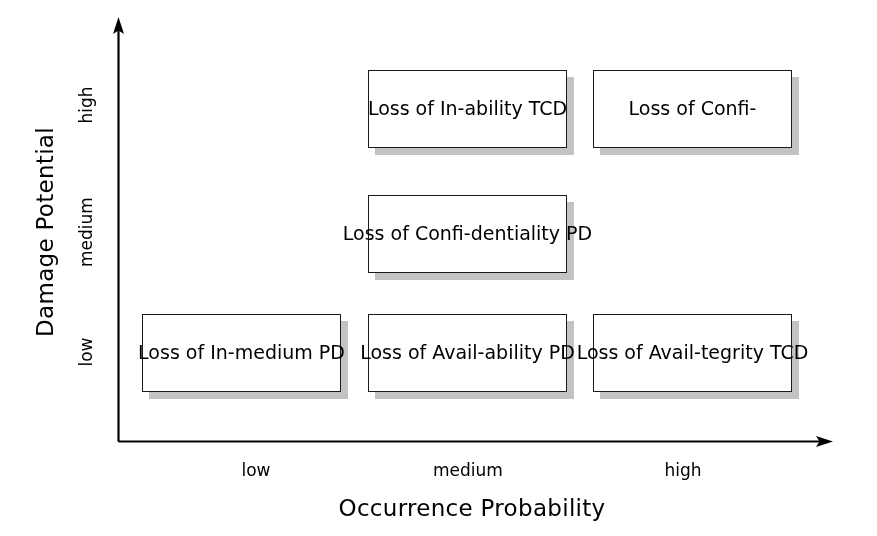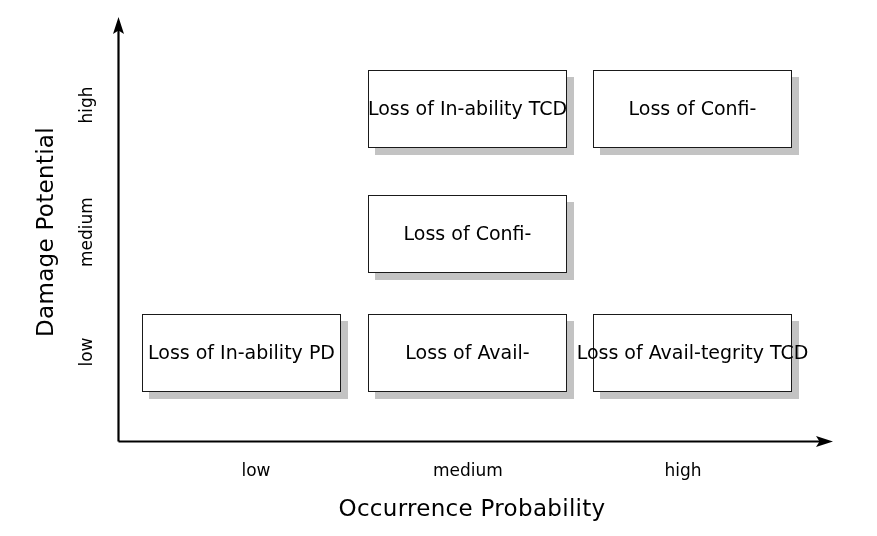--- a/index.html
+++ b/index.html
@@ -131,29 +131,31 @@
     <span class="line">Loss of In-</span>
     <span class="line">ability TCD</span>
   </div>
 
   <div class="risk-box" style="left:593px; top:70px; width:199px; height:78px;">
     <span class="line">Loss of Confi-</span>
   </div>
 
   <div class="risk-box" style="left:368px; top:195px; width:199px; height:78px;">
     <span class="line">Loss of Confi-</span>
+    <span class="line">dentiality PD</span>
   </div>
 
   <div class="risk-box" style="left:142px; top:314px; width:199px; height:78px;">
     <span class="line">Loss of In-</span>
-    <span class="line">ability PD</span>
+    <span class="line">medium PD</span>
   </div>
 
   <div class="risk-box" style="left:368px; top:314px; width:199px; height:78px;">
     <span class="line">Loss of Avail-</span>
+    <span class="line">ability PD</span>
   </div>
 
   <div class="risk-box" style="left:593px; top:314px; width:199px; height:78px;">
     <span class="line">Loss of Avail-</span>
     <span class="line">tegrity TCD</span>
   </div>
 
 </div>
 
 </body></html>

